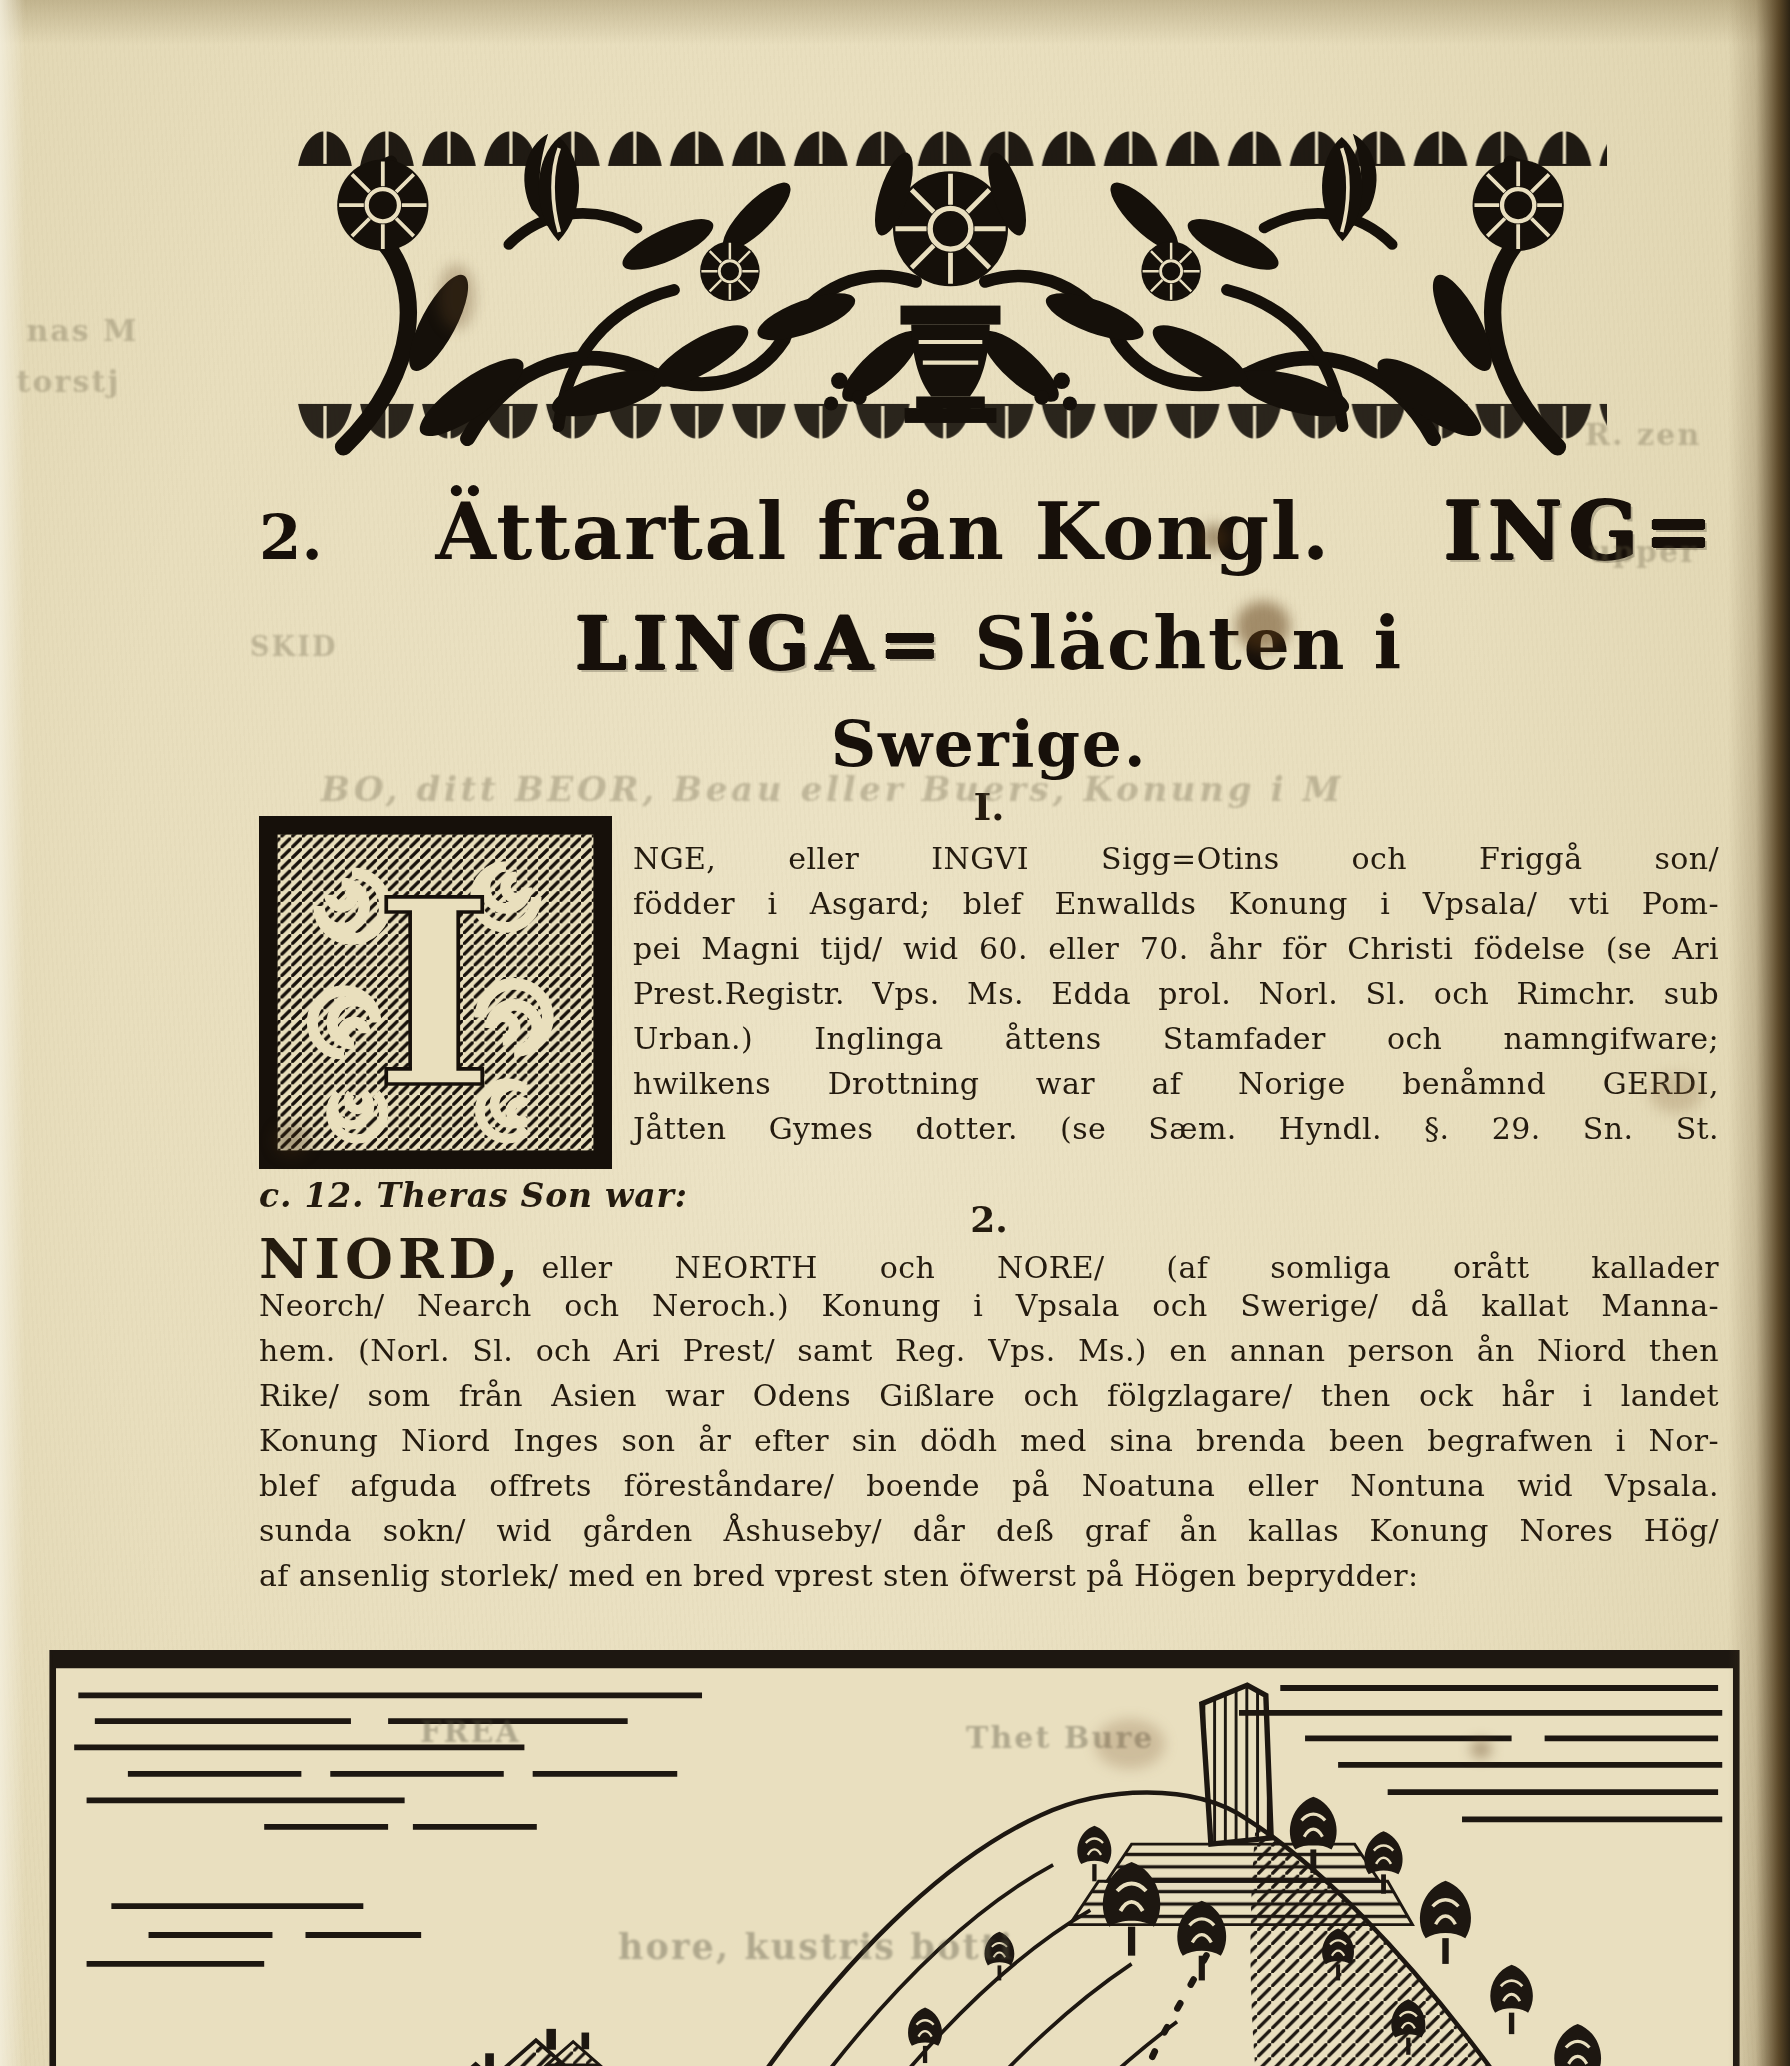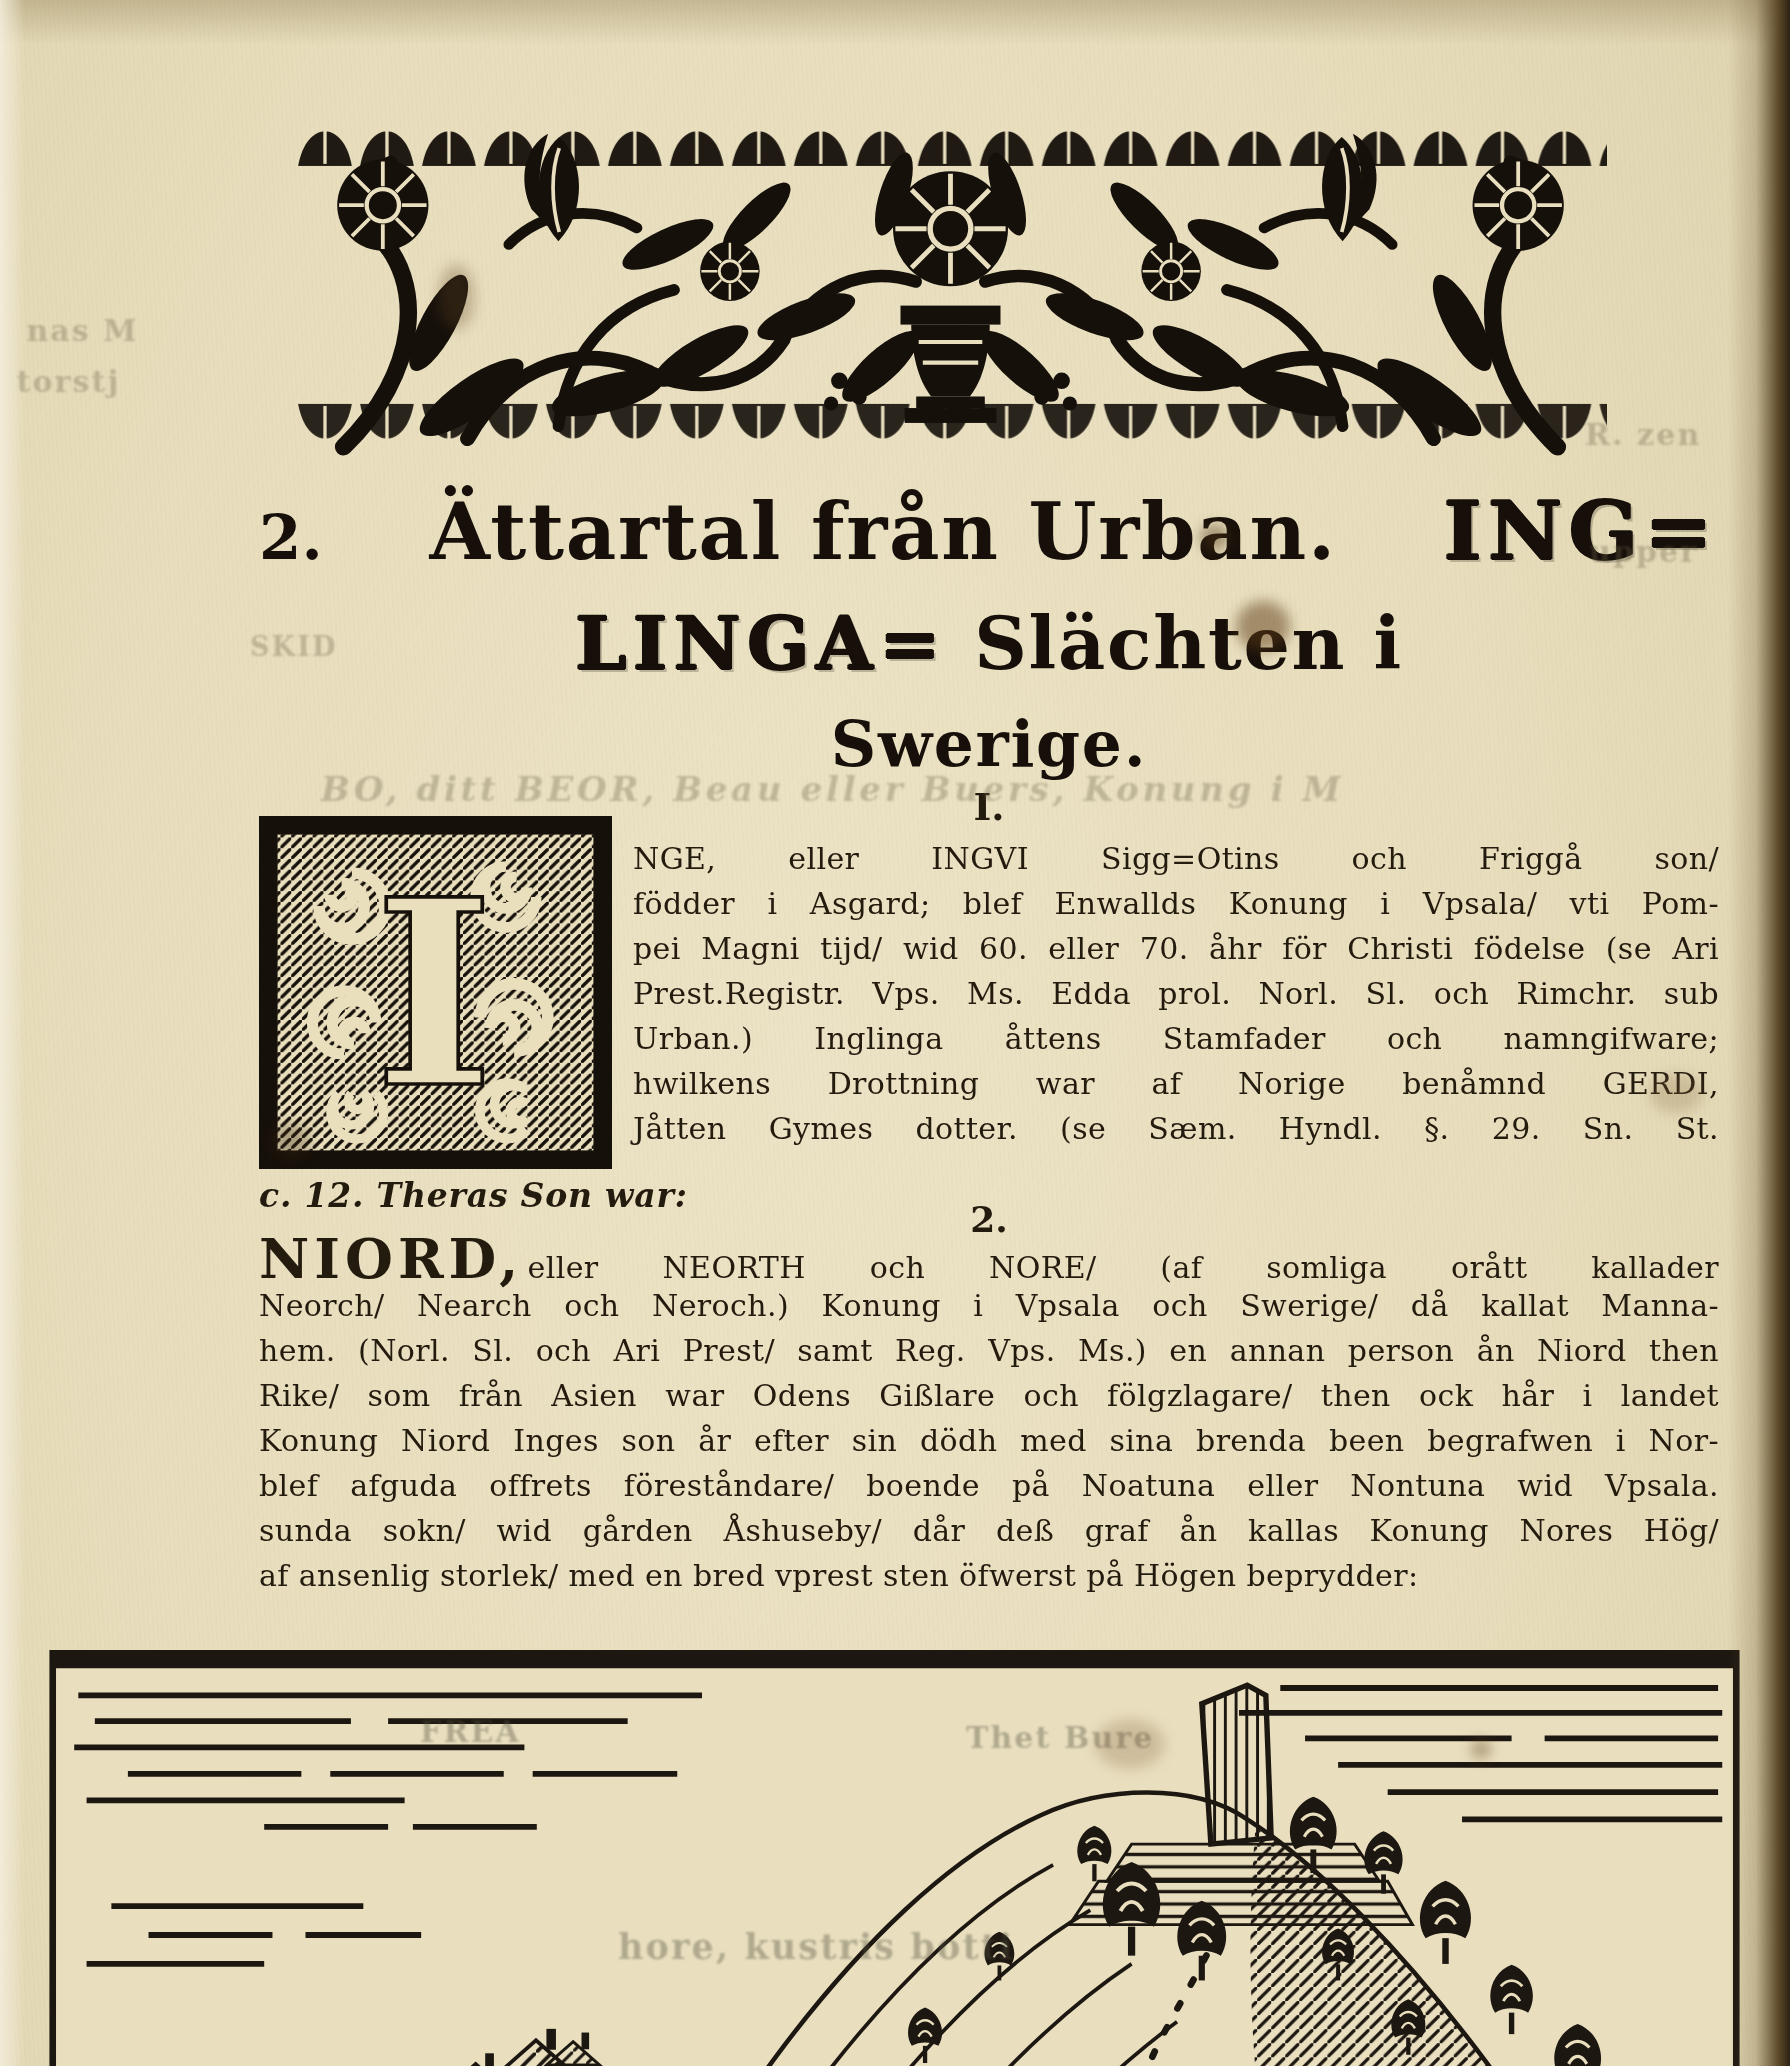--- a/index.html
+++ b/index.html
@@ -38,21 +38,21 @@
   .h-one{top:784px;}
 
   
   .para1{position:absolute;left:633px;top:836px;width:1086px;}
   .para2{position:absolute;left:259px;top:1283px;width:1460px;}
   .line{font-size:30px;line-height:45px;letter-spacing:0.4px;white-space:normal;}
   .jl{text-align:justify;text-align-last:justify;}
   .cline{position:absolute;left:259px;top:1176px;width:1460px;height:62px;font-size:33px;}
   .cline .left{position:absolute;left:0;top:0;font-weight:bold;letter-spacing:0.8px;font-style:italic;}
   .h-two{position:absolute;left:0;top:21.5px;width:100%;text-align:center;font-size:36px;font-weight:bold;}
-  .niord{position:absolute;left:259px;top:1226px;width:1460px;display:flex;align-items:baseline;gap:4px;}
+  .niord{position:absolute;left:259px;top:1226px;width:1460px;display:flex;align-items:baseline;gap:18px;}
   .niord-lead{font-size:55px;letter-spacing:5px;font-weight:bold;}
   .niord-rest{flex:1;font-size:30px;letter-spacing:0.4px;text-align:justify;text-align-last:justify;}
 
   
   .st{position:absolute;color:#6a6146;opacity:.33;filter:blur(0.8px);font-size:30px;letter-spacing:2.1px;font-weight:bold;pointer-events:none;}
   .st6,.st7,.st8{color:#55513e;opacity:.38;}
   .st0{left:26.4px;top:313px;}
   .st1{left:16.5px;top:364px;}
   .st2{left:250px;top:631px;font-size:27px;}
   .st3{left:321px;top:769px;font-size:34px;letter-spacing:3.7px;font-style:italic;}
@@ -131,21 +131,21 @@
       <g transform="translate(1589,292) scale(1.45)">
           <use href="#hp-flower"></use>
         </g>
       <ellipse cx="1452" cy="208" rx="105" ry="34" fill="#15100a" transform="rotate(-72 1452 208)"></ellipse>
       <ellipse cx="1726" cy="208" rx="105" ry="34" fill="#15100a" transform="rotate(72 1726 208)"></ellipse>
     </g>
   </svg>
 
   <div class="trow title-row1">
     <span class="title-num">2.</span>
-    <span class="bl title-main">Ättartal från Urban.</span>
+    <span class="bl title-main">Ättartal från Kongl.</span>
     <span class="ornate title-orn1">ING=</span>
   </div>
   <div class="trow title-row2">
     <span class="ornate">LINGA=</span><span class="bl"> Slächten i</span>
   </div>
   <div class="trow title-row3 bl">Swerige.</div>
 
   <div class="sec-heading h-one">I.</div>
 
   <svg class="dropcap" viewBox="0 0 855 855">

